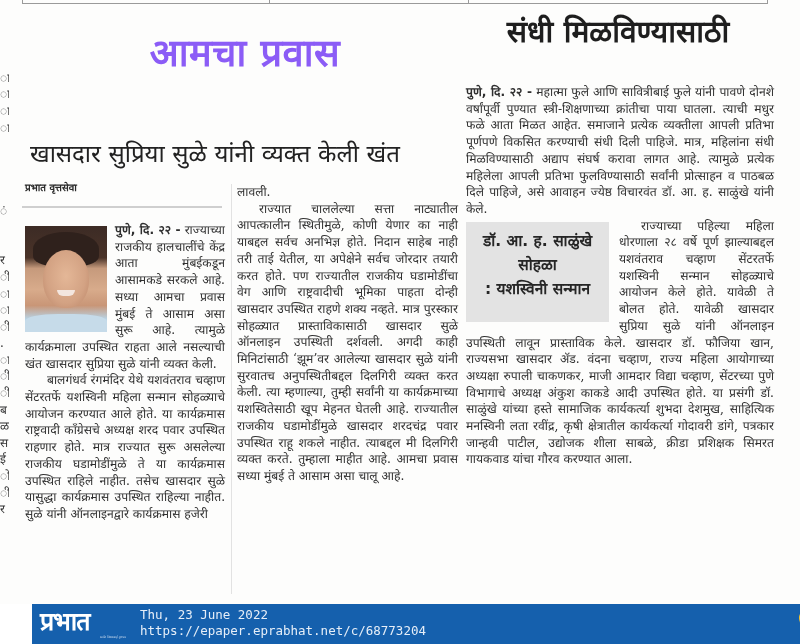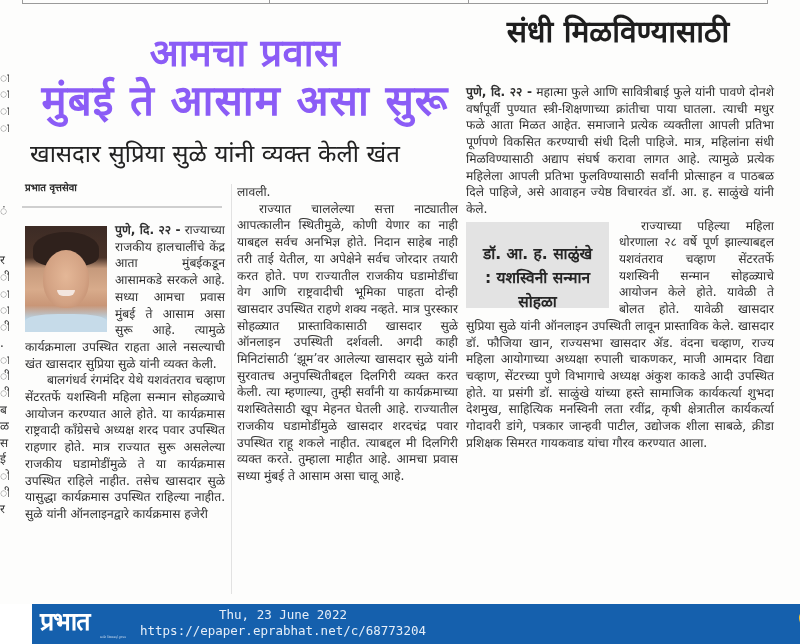--- a/index.html
+++ b/index.html
@@ -38,28 +38,28 @@
   .photo .face { position: absolute; left: 18px; top: 24px; width: 46px; height: 58px; border-radius: 50% 50% 46% 46%; background: radial-gradient(ellipse at 50% 45%, #e4b797 0%, #d3a283 60%, #b98366 100%); }
   .photo .hair { position: absolute; left: 8px; top: 6px; width: 66px; height: 34px; border-radius: 50% 50% 30% 30%; background: #2f211c; }
   .photo .smile { position: absolute; left: 32px; top: 64px; width: 18px; height: 6px; border-radius: 0 0 10px 10px; background: #f3e6df; }
   .photo .shirt { position: absolute; left: 0; top: 88px; width: 82px; height: 18px; background: #c6dbe9; border-radius: 40% 40% 0 0; }
 
   .col-rule { position: absolute; left: 231px; top: 184px; width: 1px; height: 410px; background: #e2e2e2; }
 
   
   .r-head { position: absolute; left: 468px; top: 16px; width: 300px; text-align: center; font-family: "DejaVu Sans", sans-serif; font-weight: bold; font-size: 30px; line-height: 32px; color: #1e1e1e; }
 
-  .pullquote { float: left; width: 143px; height: 86px; margin: 4px 10px 4px 0; background: #e3e3e3; font-family: "DejaVu Sans", sans-serif; font-weight: bold; font-size: 15.5px; line-height: 24px; text-align: center; color: #262626; padding-top: 20px; }
+  .pullquote { float: left; width: 143px; height: 100px; margin: 4px 10px 4px 0; background: #e3e3e3; font-family: "DejaVu Sans", sans-serif; font-weight: bold; font-size: 15.5px; line-height: 24px; text-align: center; color: #262626; padding-top: 7px; }
   .pullquote span { display: block; }
 
   
   .footer { position: absolute; left: 0; top: 604px; width: 800px; height: 40px; background: #1560ad; margin-left: 32px; }
   .footer .logo { position: absolute; left: 8px; top: 4px; width: 92px; height: 32px; color: #ffffff; font-family: "DejaVu Sans", sans-serif; font-weight: bold; font-size: 25px; line-height: 28px; letter-spacing: -1px; }
   .footer .logo small { position: absolute; left: 60px; top: 27px; font-size: 3px; line-height: 4px; color: #dfe9f5; letter-spacing: 0; font-weight: normal; }
-  .footer .meta { position: absolute; left: 108px; top: 3px; font-family: "DejaVu Sans Mono", monospace; font-size: 12.5px; line-height: 16px; color: #e6eef8; text-align: center; }
+  .footer .meta { position: absolute; left: 108px; top: 3px; font-family: "DejaVu Sans Mono", monospace; font-size: 12.5px; line-height: 16px; color: #e6eef8; }
   .mascot { position: absolute; left: 764px; top: 1px; width: 32px; height: 38px; }
 </style>
 </head>
 <body>
 
 <div class="page">
 
   <div class="top-rule"></div>
   <div class="top-rule-r"></div>
   <div class="top-rule-r2"></div>
@@ -96,21 +96,20 @@
       <span>ी</span>
       <span>र</span>
       <span></span>
       <span></span>
       <span></span>
       <span></span>
     </div>
 
   <div class="headline">
     <div class="h1">आमचा प्रवास</div>
-    <div class="h2">मुंबई ते आसाम असा सुरू</div>
   </div>
   <div class="subhead">खासदार सुप्रिया सुळे यांनी व्यक्त केली खंत</div>
 
   <div class="byline">प्रभात वृत्तसेवा</div>
   <div class="byline-rule"></div>
 
   <div class="col col1">
     <p>
       <span class="dateline">पुणे, दि. २२ -</span>
       <span class="photo">
@@ -135,22 +134,22 @@
     <div>संधी मिळविण्यासाठी</div>
   </div>
 
   <div class="col col3">
     <p>
       <span class="dateline">पुणे, दि. २२ -</span>
       <span>महात्मा फुले आणि सावित्रीबाई फुले यांनी पावणे दोनशे वर्षांपूर्वी पुण्यात स्त्री-शिक्षणाच्या क्रांतीचा पाया घातला. त्याची मधुर फळे आता मिळत आहेत. समाजाने प्रत्येक व्यक्तीला आपली प्रतिभा पूर्णपणे विकसित करण्याची संधी दिली पाहिजे. मात्र, महिलांना संधी मिळविण्यासाठी अद्याप संघर्ष करावा लागत आहे. त्यामुळे प्रत्येक महिलेला आपली प्रतिभा फुलविण्यासाठी सर्वांनी प्रोत्साहन व पाठबळ दिले पाहिजे, असे आवाहन ज्येष्ठ विचारवंत डॉ. आ. ह. साळुंखे यांनी केले.</span>
     </p>
     <div class="pullquote">
       <span>डॉ. आ. ह. साळुंखे</span>
+      <span>सोहळा</span>
       <span>: यशस्विनी सन्मान</span>
-      <span>सोहळा</span>
     </div>
     <p class="indent">राज्याच्या पहिल्या महिला धोरणाला २८ वर्षे पूर्ण झाल्याबद्दल यशवंतराव चव्हाण सेंटरतर्फे यशस्विनी सन्मान सोहळ्याचे आयोजन केले होते. यावेळी ते बोलत होते. यावेळी खासदार सुप्रिया सुळे यांनी ऑनलाइन उपस्थिती लावून प्रास्ताविक केले. खासदार डॉ. फौजिया खान, राज्यसभा खासदार ॲड. वंदना चव्हाण, राज्य महिला आयोगाच्या अध्यक्षा रुपाली चाकणकर, माजी आमदार विद्या चव्हाण, सेंटरच्या पुणे विभागाचे अध्यक्ष अंकुश काकडे आदी उपस्थित होते. या प्रसंगी डॉ. साळुंखे यांच्या हस्ते सामाजिक कार्यकर्त्या शुभदा देशमुख, साहित्यिक मनस्विनी लता रवींद्र, कृषी क्षेत्रातील कार्यकर्त्या गोदावरी डांगे, पत्रकार जान्हवी पाटील, उद्योजक शीला साबळे, क्रीडा प्रशिक्षक सिमरत गायकवाड यांचा गौरव करण्यात आला.</p>
   </div>
 </div>
 
 <div class="footer">
   <div class="logo">
     <span>प्रभात</span>
     <small>सर्वांत विश्वासार्ह वृत्तपत्र</small>
   </div>

